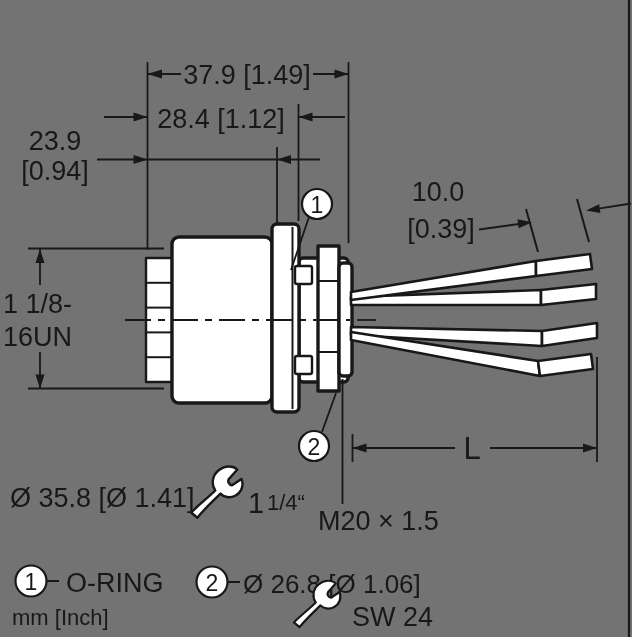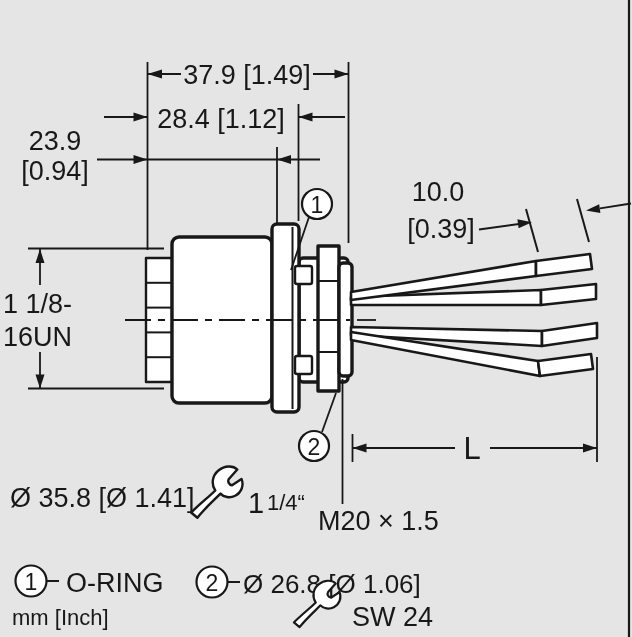--- a/index.html
+++ b/index.html
@@ -1,19 +1,19 @@
 <!DOCTYPE html>
 <html><head>
 <meta charset="utf-8">
 <style>
   html,body{margin:0;padding:0;background:#ffffff;}
   #stage{
     position:relative;
     width:632px;height:637px;
-    background:#e5e5e5;
+    background:#737373;
     overflow:hidden;
     font-family:"Liberation Sans", sans-serif;
   }
   svg{display:block;}
   .outline{fill:#ffffff;stroke:#181818;stroke-width:3.4;stroke-linejoin:round;}
   .outline-med{fill:#ffffff;stroke:#181818;stroke-width:2.4;stroke-linejoin:round;}
   .inner-line{fill:none;stroke:#181818;stroke-width:2;}
   .wire{fill:#ffffff;stroke:#181818;stroke-width:2.6;stroke-linejoin:round;}
   .dim{fill:none;stroke:#181818;stroke-width:1.8;}
   .tick{fill:none;stroke:#181818;stroke-width:2;}

